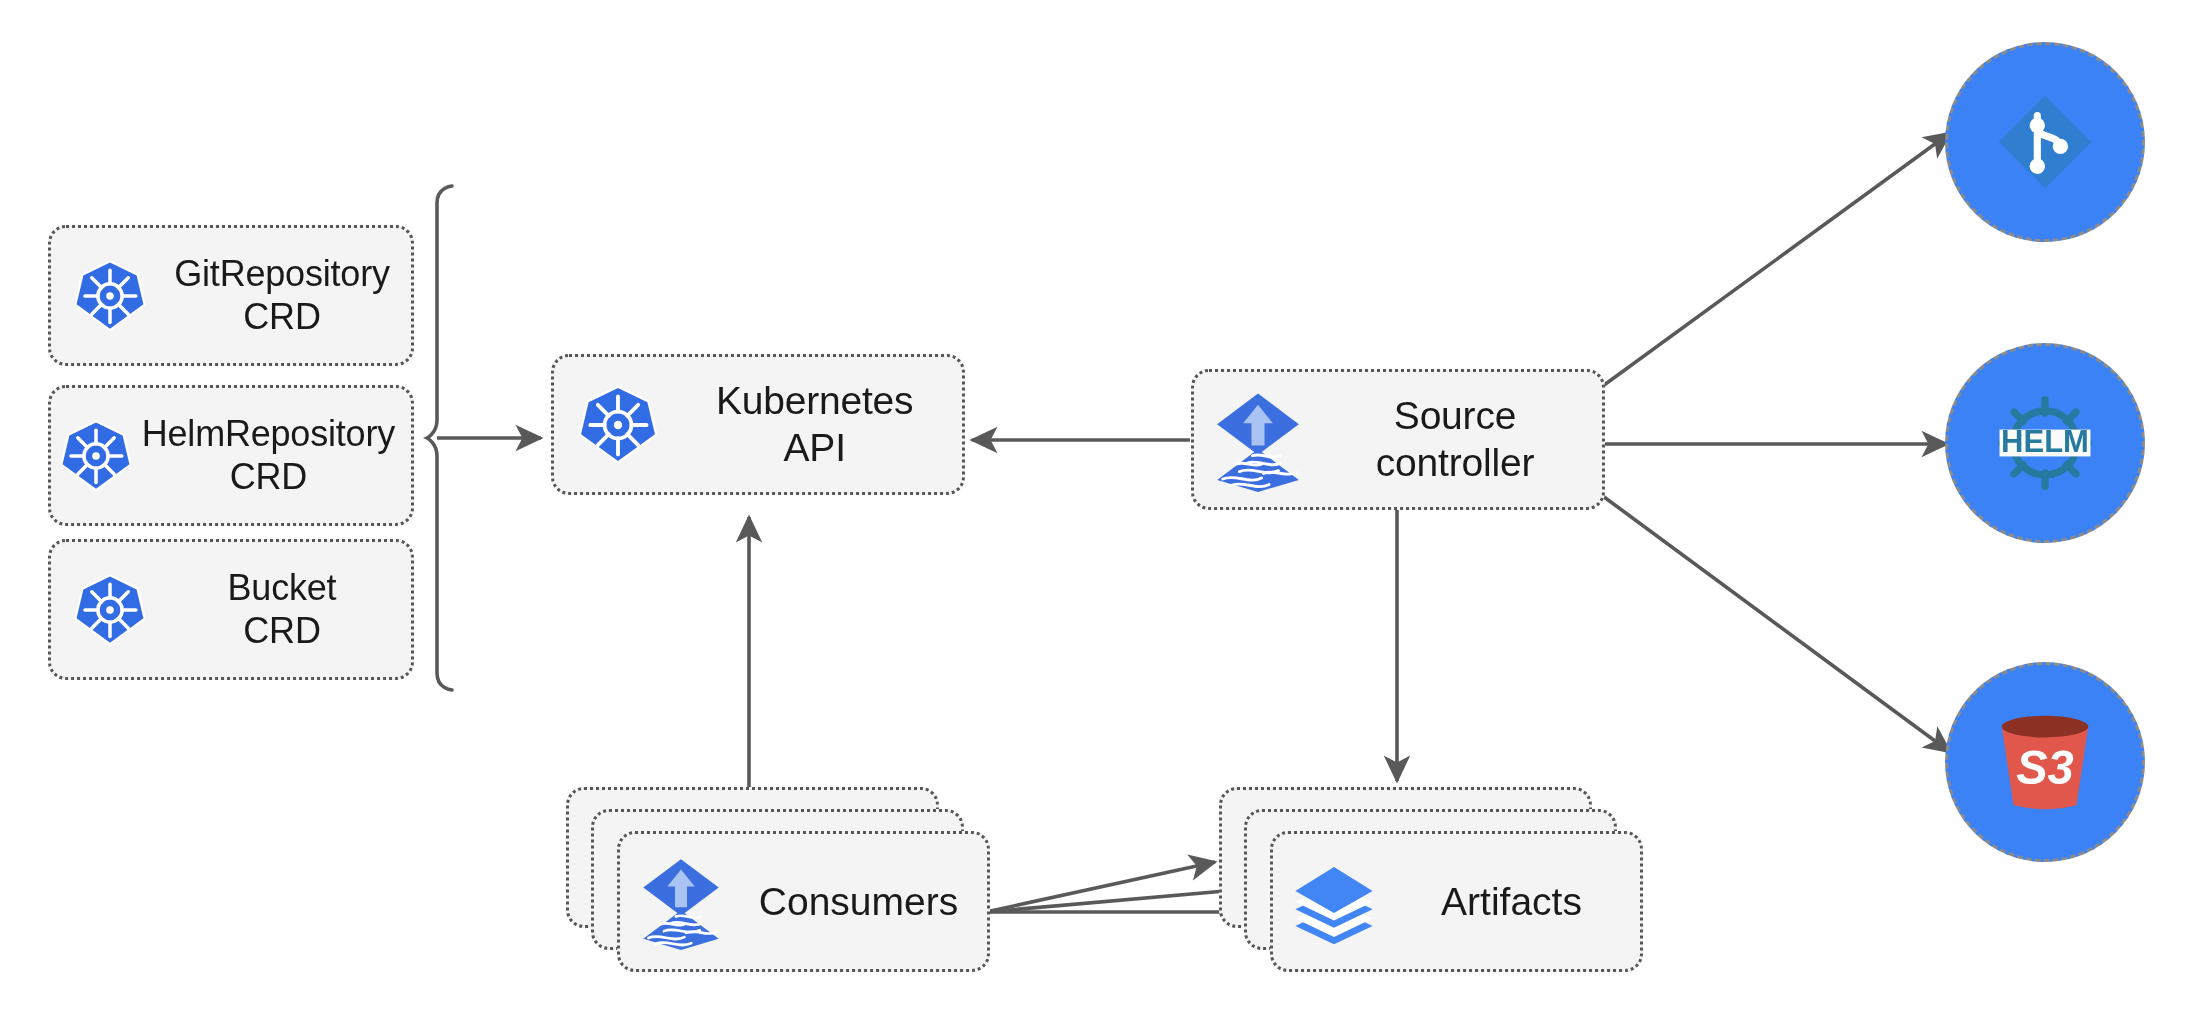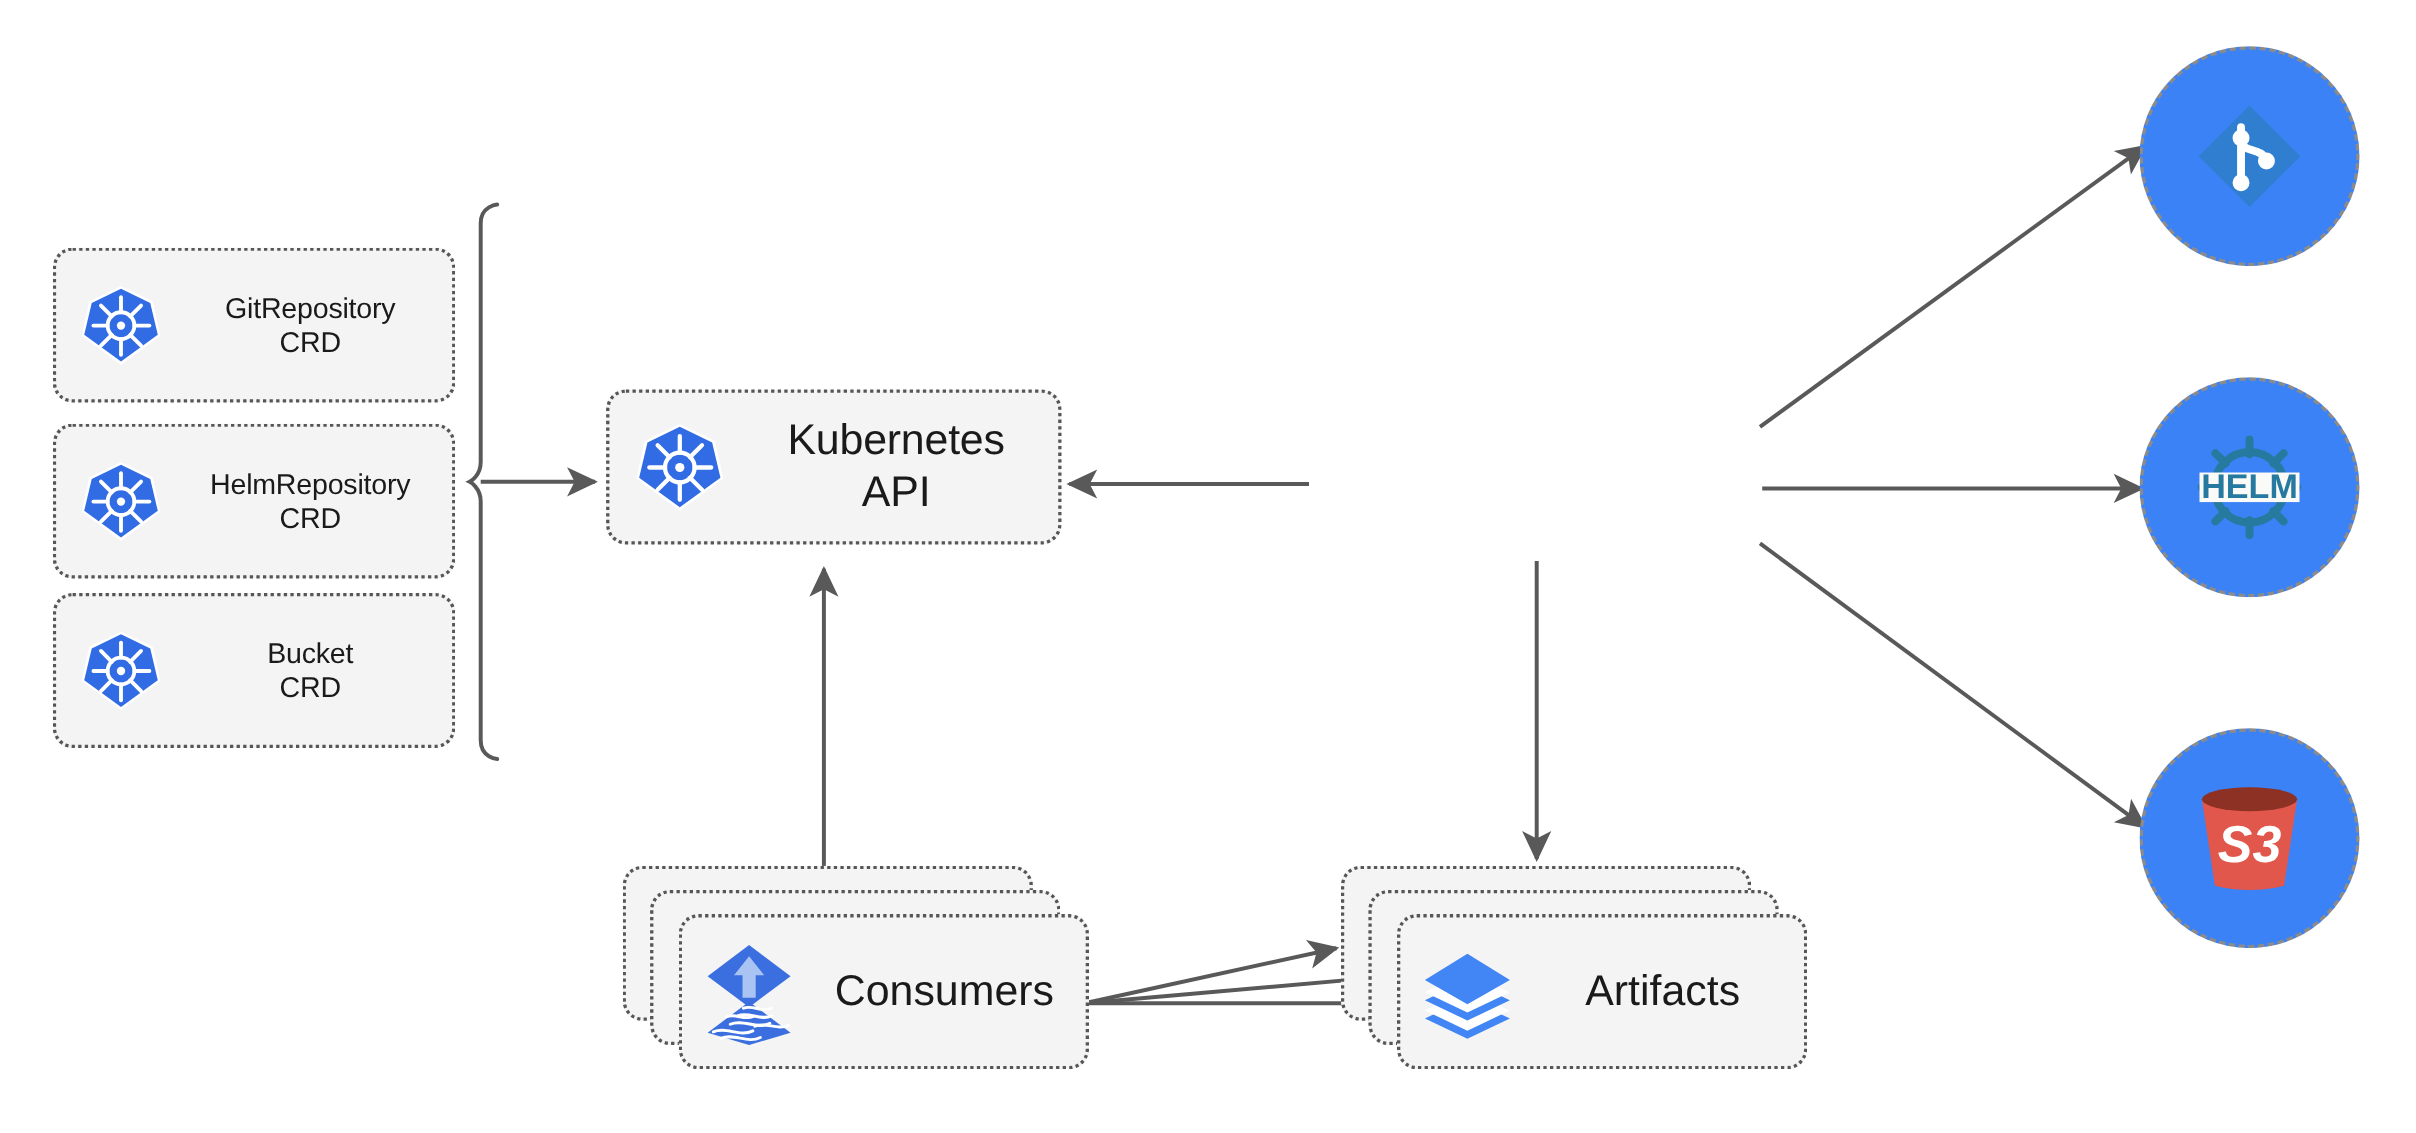--- a/index.html
+++ b/index.html
@@ -41,21 +41,21 @@
   .node .label {
     flex: 1 1 auto;
     text-align: center;
     color: #1a1a1a;
     line-height: 1.18;
     white-space: pre-line;
     letter-spacing: -0.2px;
   }
   .crd-node { width: 366px; height: 141px; }
   .crd-node .icon-slot { width: 118px; display:flex; align-items:center; justify-content:center; }
-  .crd-node .label { font-size: 26px; padding-right: 16px; }
+  .crd-node .label { font-size: 36px; padding-right: 16px; }
 
   .wide-node { width: 414px; height: 141px; }
   .wide-node .icon-slot { width: 128px; display:flex; align-items:center; justify-content:center; }
   .wide-node .label { font-size: 39px; padding-right: 14px; }
 
   
   .stack {
     position: absolute;
   }
   .stack .ghost {
@@ -222,20 +222,44 @@
           <line x1="61" y1="61" x2="74" y2="74"></line>
           <line x1="74" y1="26" x2="61" y2="39"></line>
           <line x1="39" y1="61" x2="26" y2="74"></line>
         </g>
         <circle cx="50" cy="50" r="5" fill="#ffffff"></circle>
       </svg>
     </span>
     <span class="label">Kubernetes API</span>
   </div>
 
+  <div class="node wide-node" style="left:1191px; top:369px;">
+    <span class="icon-slot">
+      <svg class="icon-svg" width="96" height="104" viewBox="0 0 100 112" xmlns="http://www.w3.org/2000/svg">
+        <polygon points="50,6 94,39 50,72 6,39" fill="#3b6fe0"></polygon>
+        <g fill="#a9c4f2">
+          <polygon points="50,18 66,38 57,38 57,62 43,62 43,38 34,38"></polygon>
+        </g>
+        <g fill="#3b6fe0">
+          <polygon points="50,66 94,99 50,112 6,99"></polygon>
+        </g>
+        <g stroke="#ffffff" stroke-width="3.1" fill="none" stroke-linecap="round">
+          <path d="M 12 98 C 26 92, 40 104, 54 97"></path>
+          <path d="M 20 105 C 34 99, 48 111, 62 104"></path>
+          <path d="M 30 90 C 44 84, 58 96, 72 89"></path>
+          <path d="M 38 81 C 50 76, 62 87, 74 81"></path>
+          <path d="M 44 73 C 54 69, 64 78, 74 73"></path>
+          <path d="M 26 82 C 36 78, 44 86, 54 82"></path>
+          <path d="M 56 92 C 68 87, 80 97, 92 91"></path>
+        </g>
+      </svg>
+    </span>
+    <span class="label">Source
+controller</span>
+  </div>
 
   <div class="stack" style="left:566px; top:787px; width:424px; height:185px;">
     <div class="ghost" style="left:0px;  top:0px;"></div>
     <div class="ghost" style="left:25px; top:22px;"></div>
     <div class="front" style="left:51px; top:44px;">
       <span class="icon-slot">
         <svg class="icon-svg" width="88" height="96" viewBox="0 0 100 112" xmlns="http://www.w3.org/2000/svg">
           <polygon points="50,6 94,39 50,72 6,39" fill="#3b6fe0"></polygon>
           <polygon points="50,18 66,38 57,38 57,62 43,62 43,38 34,38" fill="#a9c4f2"></polygon>
           <polygon points="50,66 94,99 50,112 6,99" fill="#3b6fe0"></polygon>

